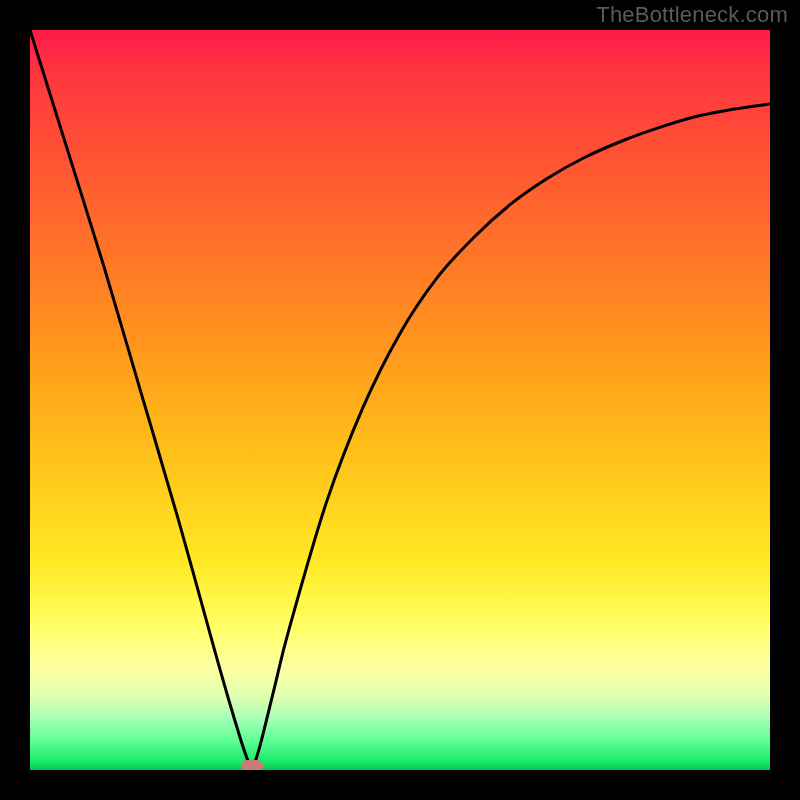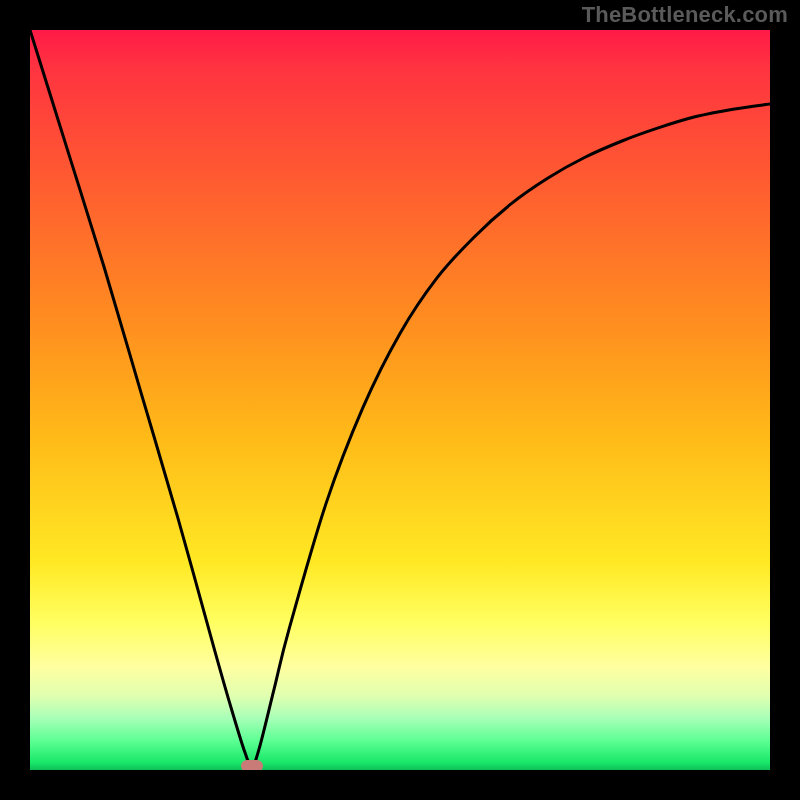--- a/index.html
+++ b/index.html
@@ -16,21 +16,21 @@
     width: 800px;
     height: 800px;
     background: #000;
   }
   .watermark {
     position: absolute;
     top: 2px;
     right: 12px;
     color: #5a5a5a;
     font-size: 22px;
-    font-weight: 700;
+    font-weight: 400;
     letter-spacing: 0.2px;
     z-index: 5;
     user-select: none;
   }
   .plot {
     position: absolute;
     left: 30px;
     top: 30px;
     width: 740px;
     height: 740px;

